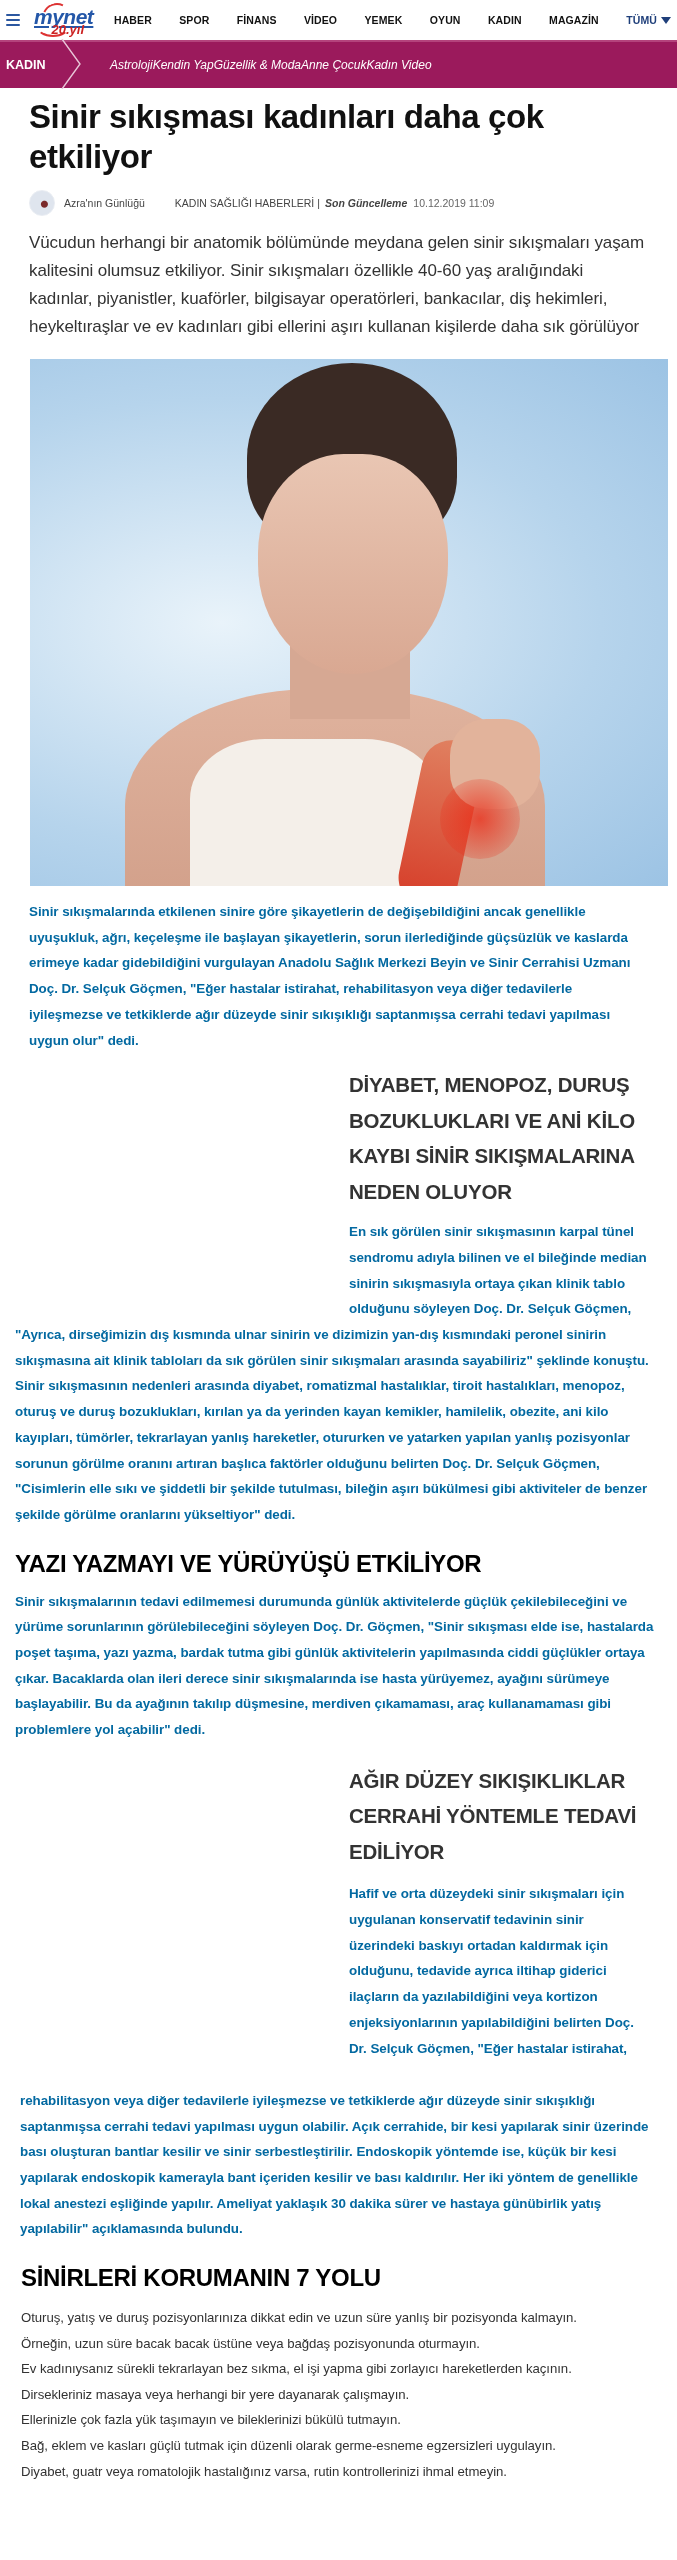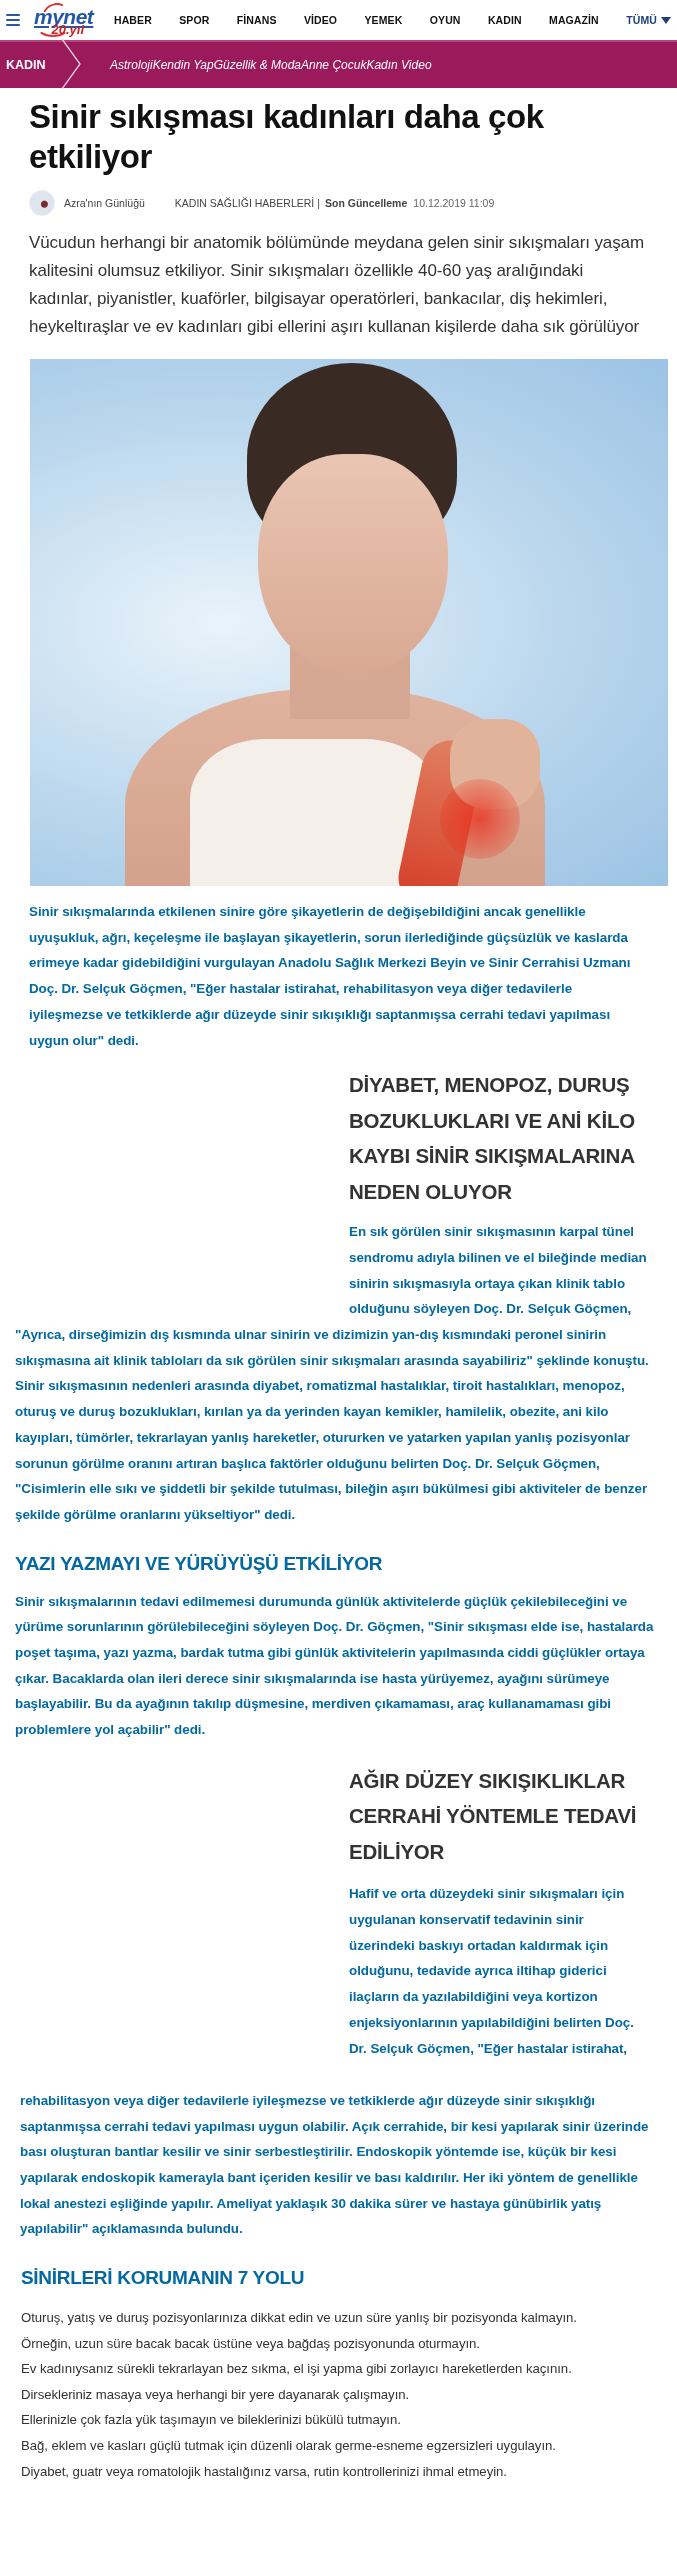--- a/index.html
+++ b/index.html
@@ -29,21 +29,21 @@
   .catbar li { color: #fff; font-size: 12px; cursor: pointer; }
 
   
   .article { padding: 0 29px; }
   h1.title { font-family: "Liberation Sans", sans-serif; font-size: 33px; line-height: 40px; font-weight: bold; color: #111; margin-top: 9px; letter-spacing: -0.4px; }
   .meta { display: flex; align-items: center; margin-top: 12px; font-size: 10.5px; color: #444; height: 28px; }
   .meta .avatar { width: 26px; height: 26px; border-radius: 50%; background: radial-gradient(circle at 60% 55%, #7a2a2a 0 3px, #dfe5ee 4px); border: 1px solid #e8ecf2; margin-right: 9px; cursor: pointer; }
   .meta .author { margin-right: 30px; cursor: pointer; }
   .meta .cat { margin-right: 3px; cursor: pointer; }
   .meta .pipe { margin-right: 5px; }
-  .meta .updlbl { font-weight: bold; margin-right: 6px; }
+  .meta .updlbl { font-weight: bold; margin-right: 6px; font-style: italic; }
   .meta .date { color: #666; }
 
   .lead { font-size: 17px; line-height: 28px; color: #333; margin-top: 12px; letter-spacing: -0.1px; }
 
   .hero { margin-top: 18px; width: 638px; height: 527px; margin-left: 1px; position: relative; overflow: hidden;
           background: radial-gradient(ellipse at 30% 50%, #e9f3fa 0%, #b6d4ec 60%, #9cc3e4 100%); }
   .hero .hair { position: absolute; left: 217px; top: 4px; width: 210px; height: 190px; border-radius: 50% 50% 40% 40%; background: #3a2a24; }
   .hero .face { position: absolute; left: 228px; top: 95px; width: 190px; height: 220px; border-radius: 45% 45% 50% 50%; background: linear-gradient(#e9c6b3, #d9a892); }
   .hero .neck { position: absolute; left: 260px; top: 280px; width: 120px; height: 80px; background: #d6a893; }
   .hero .torso { position: absolute; left: 95px; top: 330px; width: 420px; height: 260px; border-radius: 45% 45% 0 0; background: linear-gradient(#e0b39e, #cf9c86); }
@@ -52,21 +52,21 @@
   .hero .hand { position: absolute; left: 420px; top: 360px; width: 90px; height: 90px; border-radius: 40%; background: #e2b39b; }
   .hero .glow { position: absolute; left: 410px; top: 420px; width: 80px; height: 80px; border-radius: 50%; background: radial-gradient(circle, rgba(235,40,20,0.75), rgba(235,40,20,0)); }
 
   .p { font-size: 13.4px; line-height: 25.7px; color: #0369a1; letter-spacing: -0.05px; font-weight: bold; }
   .p1 { margin-top: 13px; }
   .clearfix::after { content: ""; display: block; clear: both; }
   .float-spacer { float: left; width: 320px; }
   .sidehead { font-size: 20.5px; line-height: 35.5px; font-weight: bold; color: #333; letter-spacing: -0.2px; margin-bottom: 12px; }
   .fullbleed { margin-left: -14px; margin-right: -14px; }
 
-  h2.sec { font-size: 19px; line-height: 28px; font-weight: bold; color: #0369a1; letter-spacing: -0.3px; }
+  h2.sec { font-size: 24px; line-height: 28px; font-weight: bold; color: #000000; letter-spacing: -0.3px; }
   .list { list-style: none; }
   .list li { font-size: 13.2px; line-height: 25.6px; color: #333; letter-spacing: -0.05px; }
 </style>
 </head>
 <body>
 
 <header class="topnav">
   <div class="hamburger">
       <span></span>
       <span></span>

